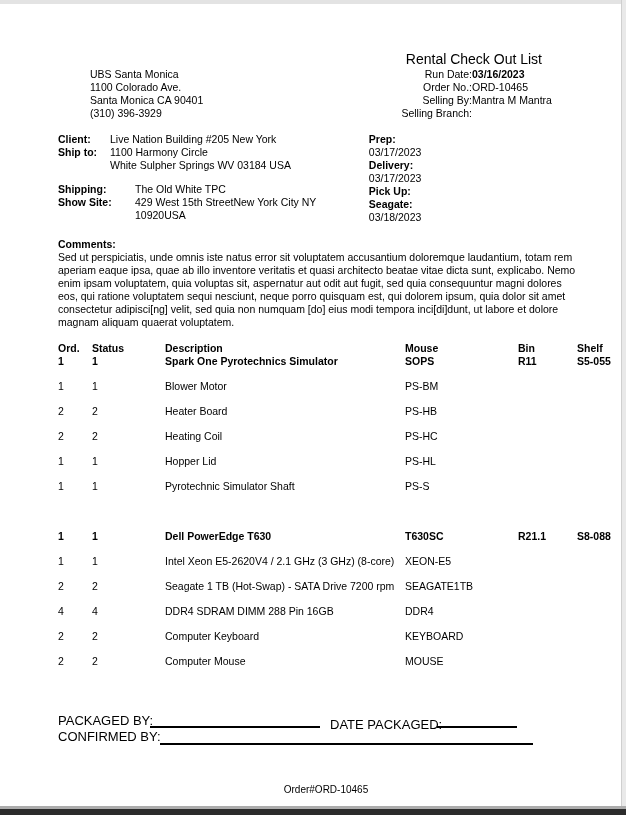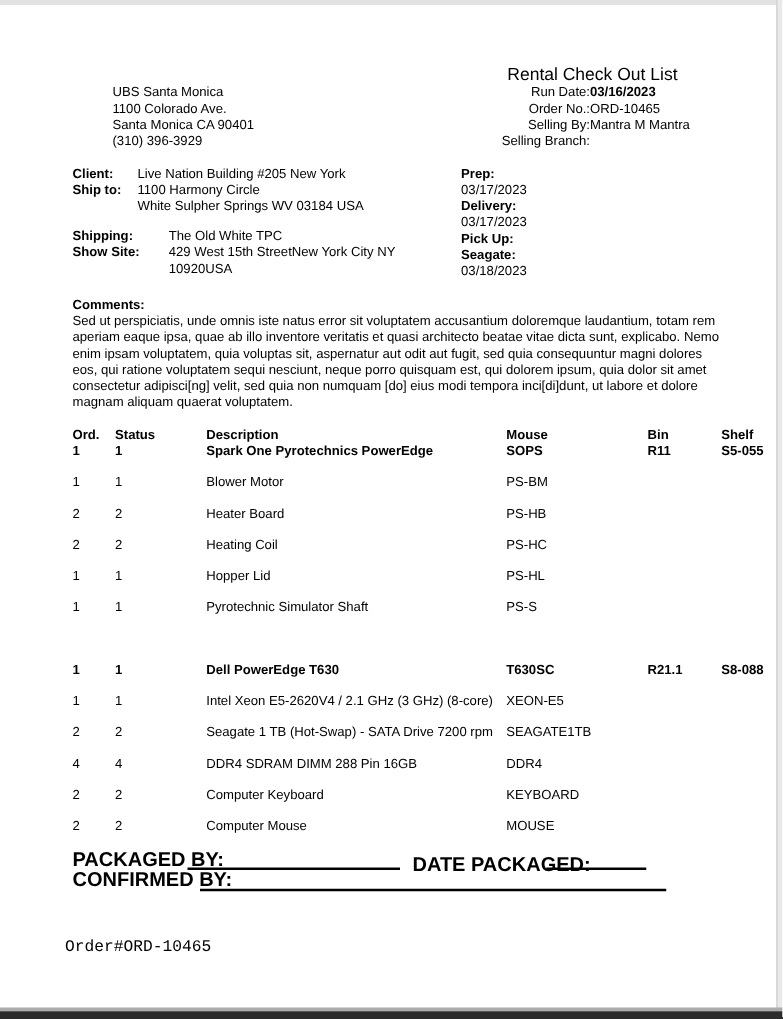--- a/index.html
+++ b/index.html
@@ -41,30 +41,30 @@
   .comments-label { font-weight:bold; }
   .comments-text { white-space:pre; }
 
   .rtable { margin-top:13px; width:562px; }
   .trow { display:grid; grid-template-columns:34px 73px 240px 113px 59px 1fr; }
   .trow > span { white-space:nowrap; }
   .trow.head, .trow.group { font-weight:bold; }
   .trow.item { margin-top:12px; }
   .trow.group2 { margin-top:37px; }
 
-  .signoff { margin-top:14px; font-size:16px; font-weight:bold; }
+  .signoff { margin-top:46px; font-size:13px; font-weight:normal; }
   .sign-row { position:relative; height:16px; }
   .s-label { position:absolute; left:0; top:0; }
   .s-line { position:absolute; border-bottom:2px solid #000; height:0; }
   .line-packaged { left:92px; top:12px; width:170px; }
   .s-label-date { position:absolute; left:272px; top:4px; }
   .line-date { left:379px; top:12px; width:80px; }
   .line-confirmed { left:102px; top:13px; width:373px; }
 
-  .footer { margin-top:37px; margin-left:-6px; font-family:Liberation Mono, monospace; font-size:13px; }
+  .footer { margin-top:37px; margin-left:-6px; font-family:Liberation Sans, sans-serif; font-size:10px;text-align:center; }
 </style>
 </head>
 <body>
 
 <div class="top-edge"></div>
 <div class="right-strip"></div>
 <div class="bottom-gray"></div>
 <div class="bottom-dark"></div>
 
 <div class="page">
@@ -155,21 +155,21 @@
       <span>Ord.</span>
       <span>Status</span>
       <span>Description</span>
       <span>Mouse</span>
       <span>Bin</span>
       <span>Shelf</span>
     </div>
     <div class="trow group">
       <span>1</span>
       <span>1</span>
-      <span>Spark One Pyrotechnics PowerEdge</span>
+      <span>Spark One Pyrotechnics Simulator</span>
       <span>SOPS</span>
       <span>R11</span>
       <span>S5-055</span>
     </div>
     <div class="trow item">
       <span>1</span>
       <span>1</span>
       <span>Blower Motor</span>
       <span>PS-BM</span>
       <span></span>

